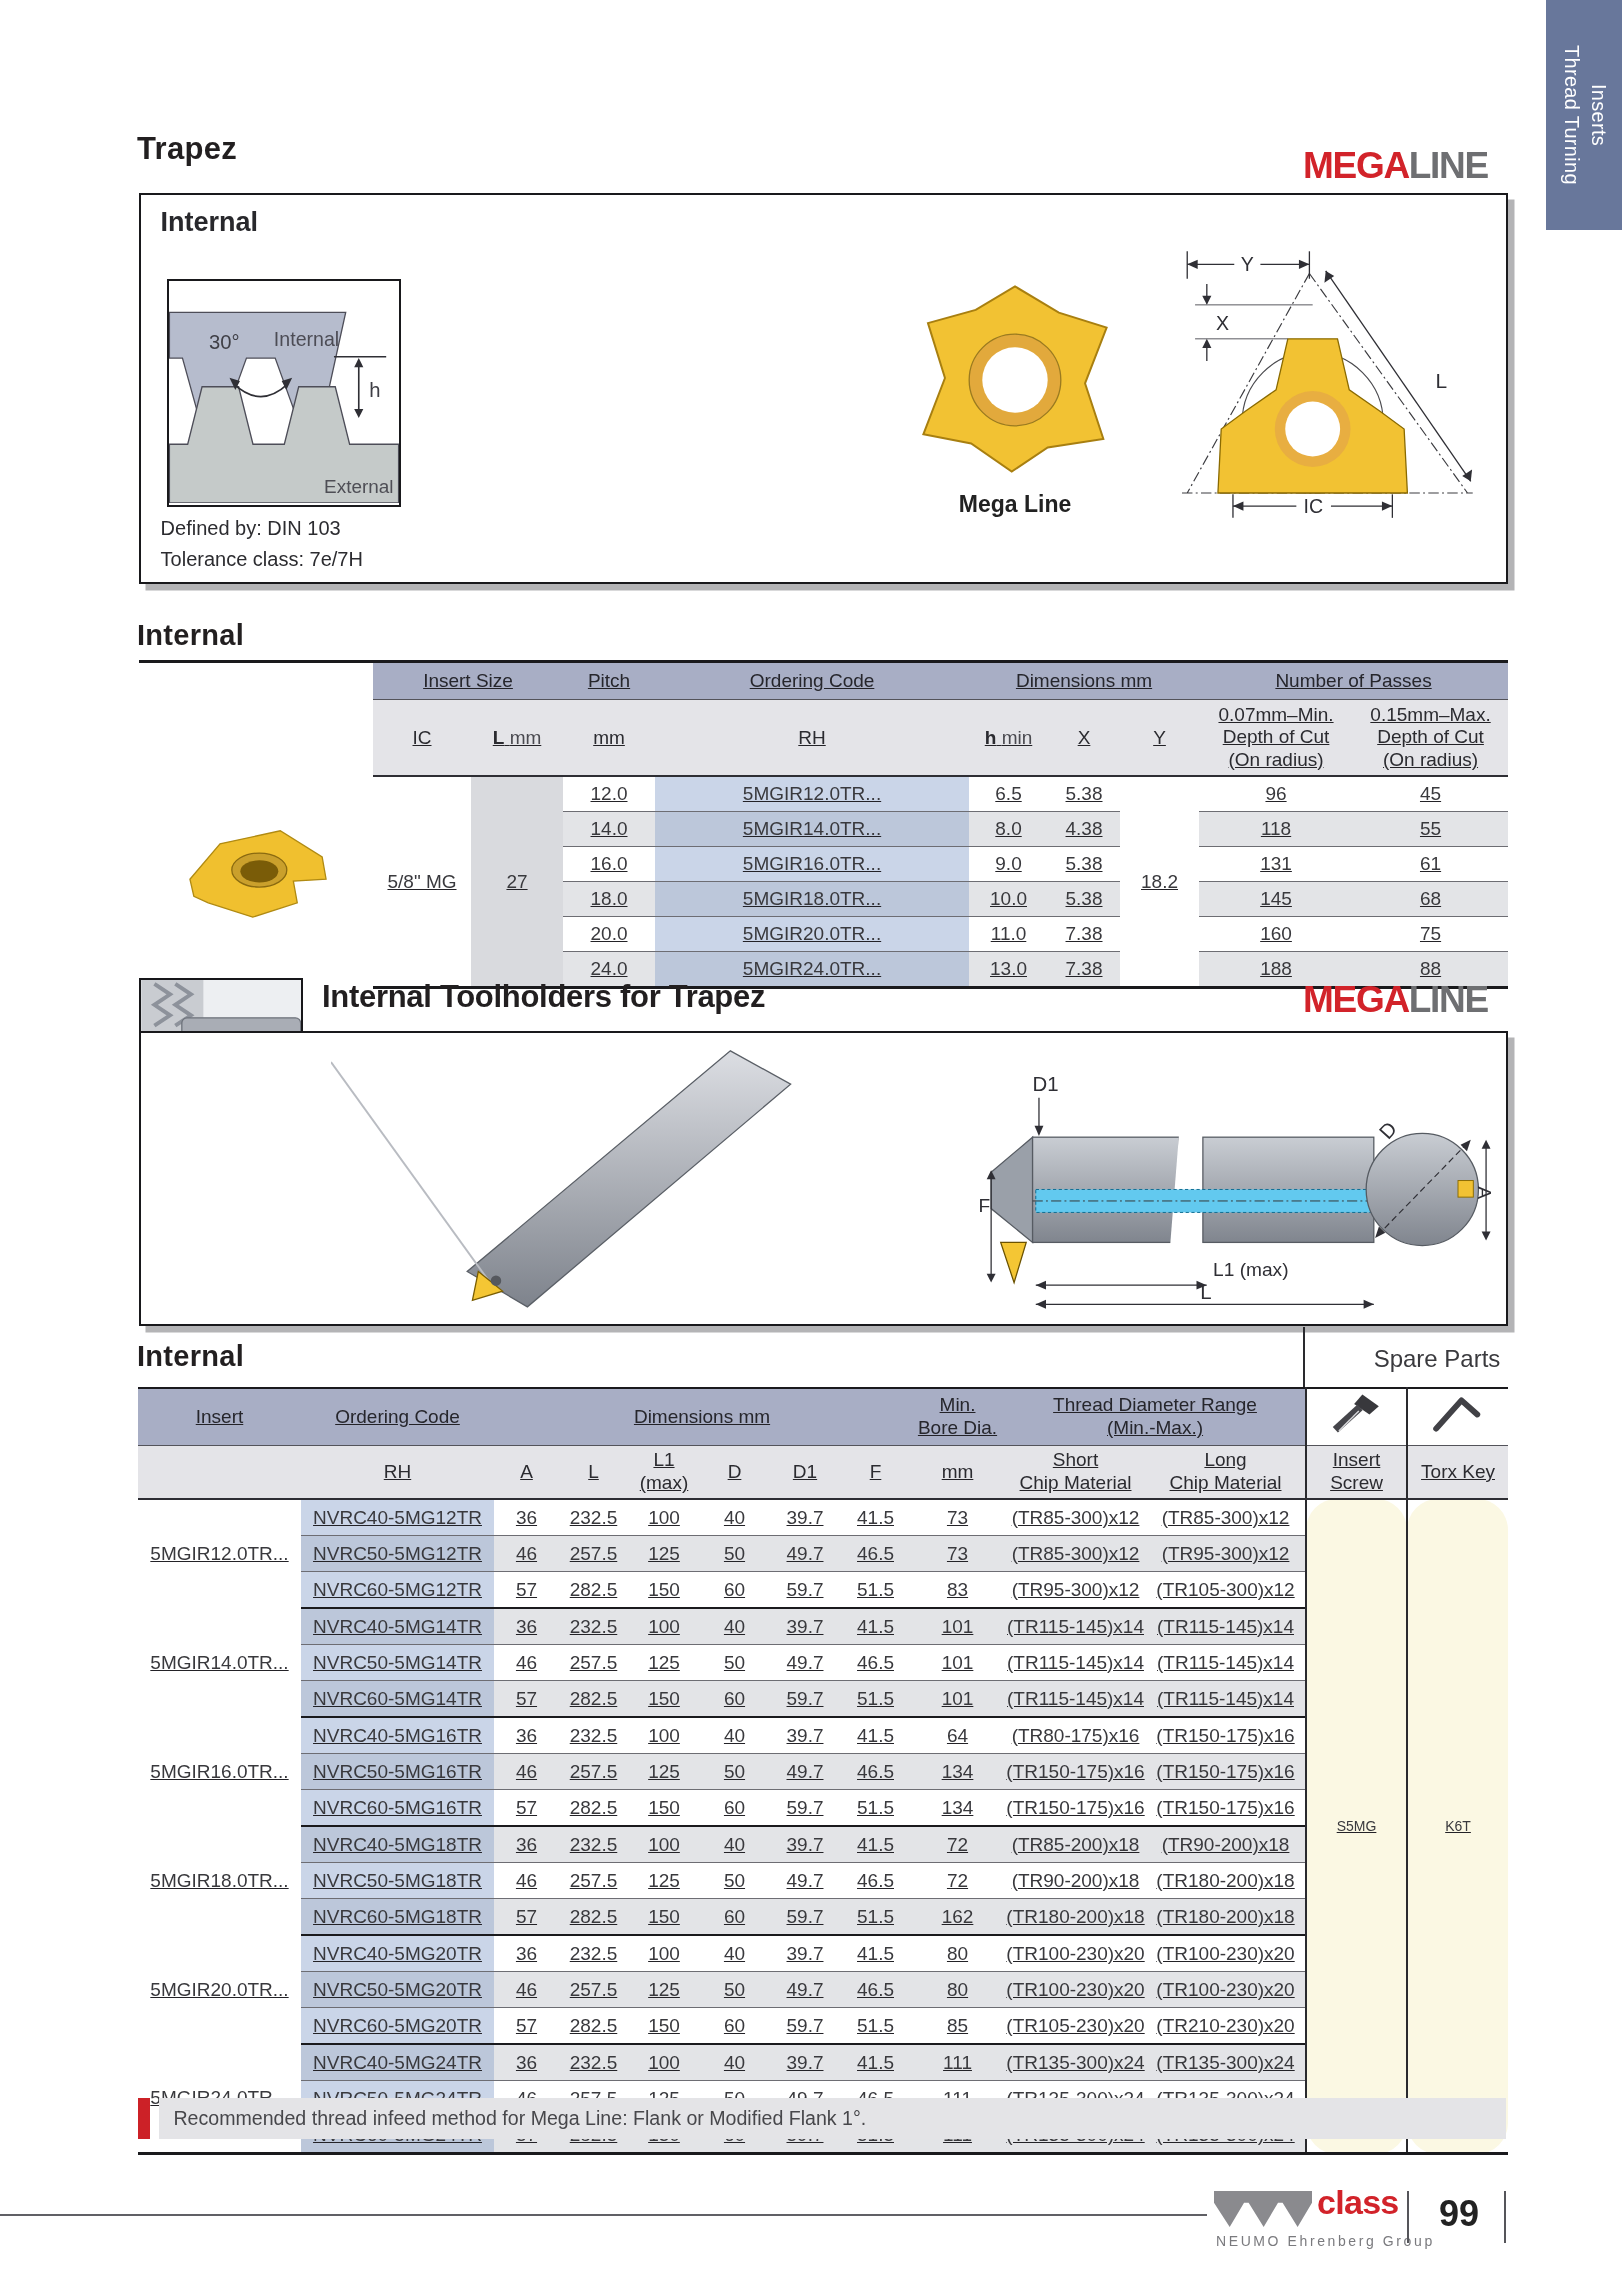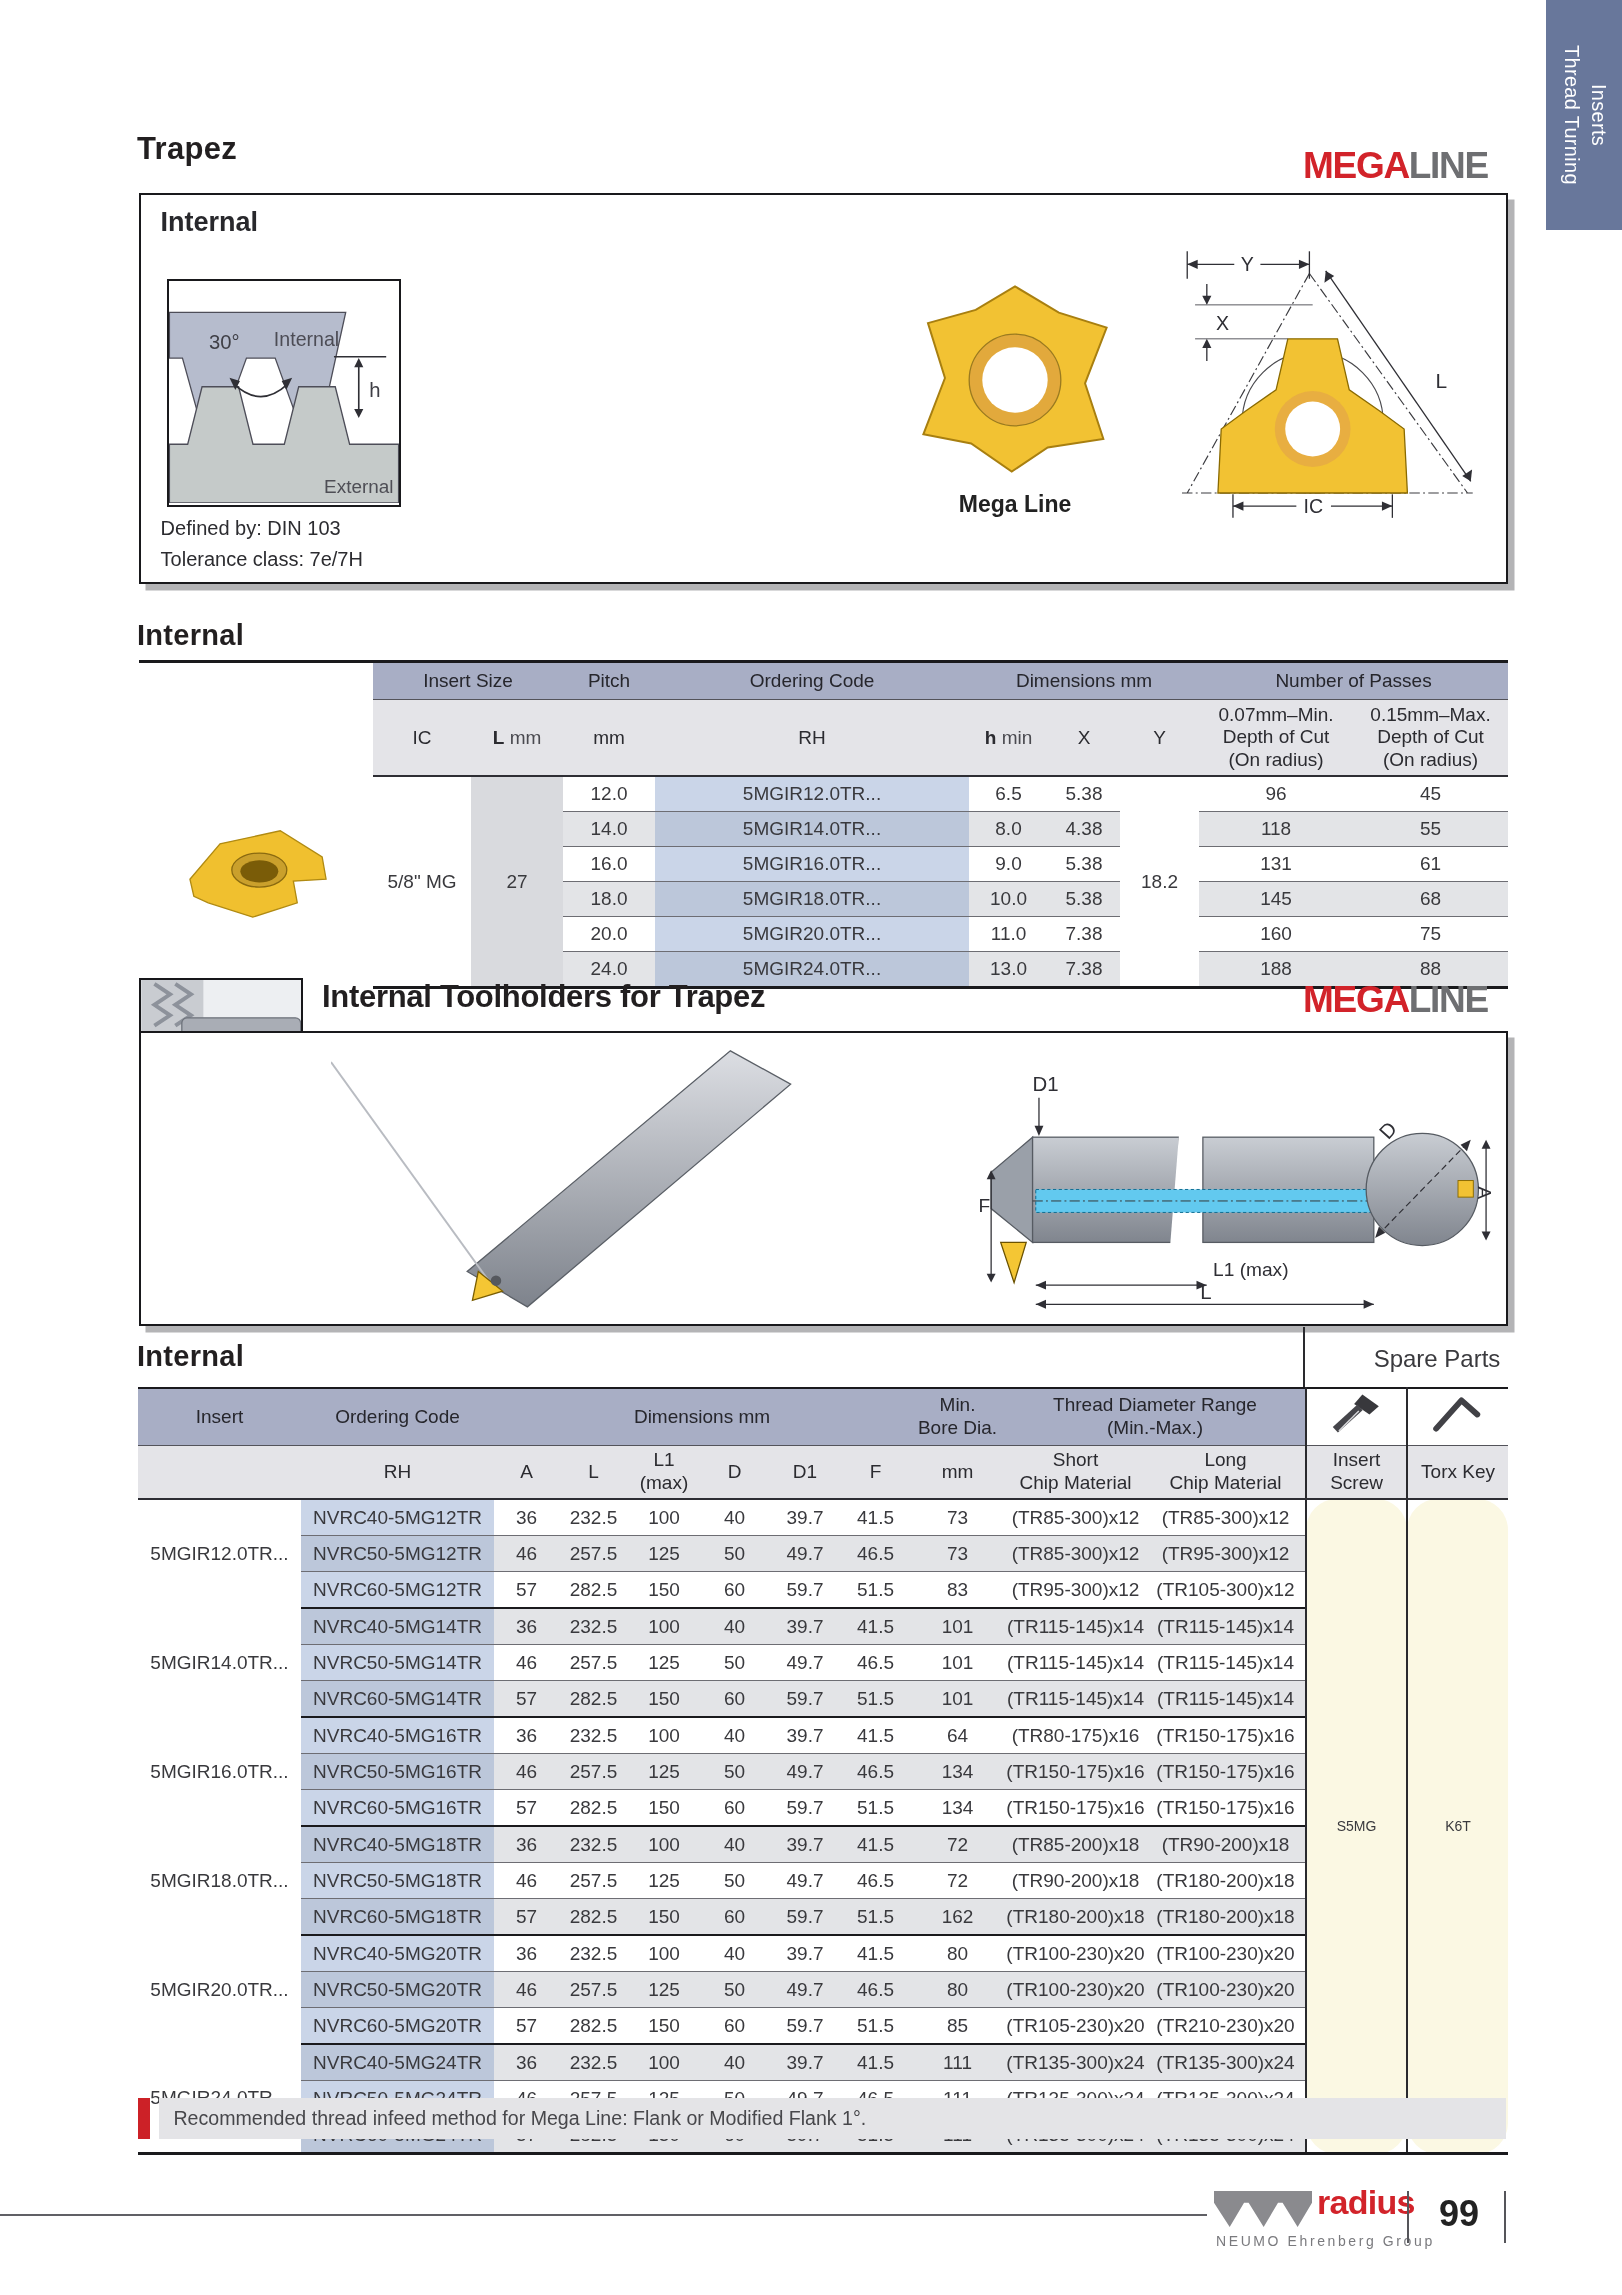--- a/index.html
+++ b/index.html
@@ -23,21 +23,21 @@
   .frame{border:2px solid #19191c;background:#fff;box-shadow:6.5px 6.5px 0 #b4b4b6;}
   .box1{left:139px;top:193px;width:1365px;height:387px;}
   .box-h{font-size:27px;font-weight:bold;color:#28282c;}
   .profile-wrap{left:26px;top:84px;width:230px;height:224px;border:2px solid #19191c;background:#fff;}
   .def-text{font-size:20px;color:#2c2c30;}
   .caption{font-size:23px;font-weight:bold;color:#222;text-align:center;}
 
   .sec-h{font-size:29px;font-weight:bold;color:#221f20;letter-spacing:0.3px;}
   .rule{background:#1a1a1d;}
 
-  table{border-collapse:collapse;table-layout:fixed;}
+  table{border-collapse:collapse;table-layout:fixed;text-decoration:underline;}
   .tbl{position:absolute;border-top:3.3px solid #1a1a1d;border-bottom:3.3px solid #1a1a1d;}
   .tbl th,.tbl td{text-align:center;vertical-align:middle;overflow:hidden;}
   .tbl tr.g th{background:#a8aec5;font-size:19px;font-weight:normal;color:#26262c;
                height:34px;border-bottom:1.3px solid #53535a;}
   .tbl tr.sub th{background:#e4e4e8;font-size:19px;font-weight:normal;color:#2b2b30;
                border-bottom:2.6px solid #2e2e34;}
   #t1 tr.sub th{height:73px;}
   #t2 tr.g th{height:54px;}
   #t2 tr.sub th{height:50px;}
   .tbl td{height:32px;font-size:19px;color:#39393d;border-bottom:1.3px solid #6d6d73;background:#fff;}
@@ -627,20 +627,20 @@
 
   <div class="abs note-red" style="left:138px;top:2098px;width:12.4px;height:41px;"></div>
   <div class="abs note-bar" style="left:159px;top:2098px;width:1347px;height:41px;">
     <span>Recommended thread infeed method for Mega Line: Flank or Modified Flank 1°.</span>
   </div>
 
   <div class="abs foot-line" style="left:0;top:2214px;width:1207px;height:2px;"></div>
   <svg class="abs" style="left:1214px;top:2191px;" width="98" height="38" viewBox="0 0 150 58">
     <path d="M0,0 H150 V18 L128,55 L105,18 L98,18 L76,55 L53,18 L46,18 L24,55 L0,18 Z" fill="#8a8a8e"></path>
   </svg>
-  <div class="abs vargus" style="left:1317px;top:2183px;">radius</div>
+  <div class="abs vargus" style="left:1317px;top:2183px;">class</div>
   <div class="abs neumo" style="left:1216px;top:2233px;">NEUMO Ehrenberg Group</div>
   <div class="abs vbar" style="left:1407px;top:2191px;width:2px;height:52px;"></div>
   <div class="abs pagenum" style="left:1433px;top:2193px;width:52px;">99</div>
   <div class="abs vbar" style="left:1504px;top:2191px;width:2px;height:52px;"></div>
 
 </div>
 
 
 </body></html>

